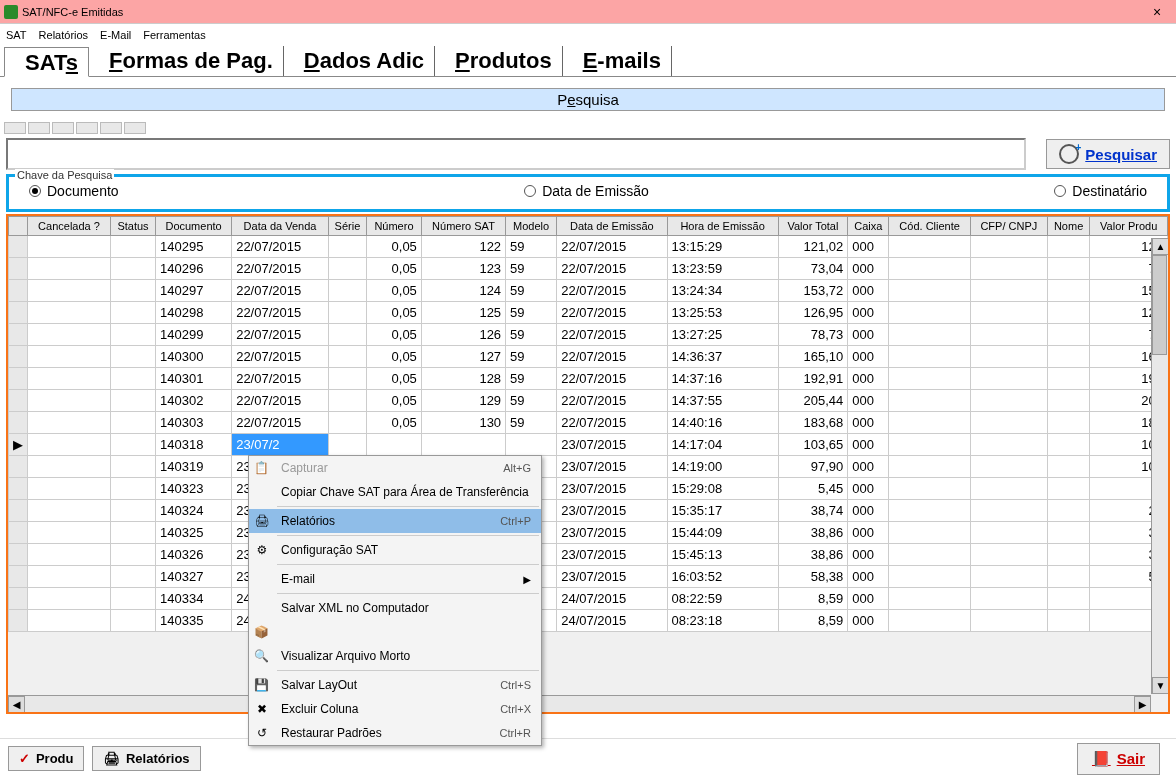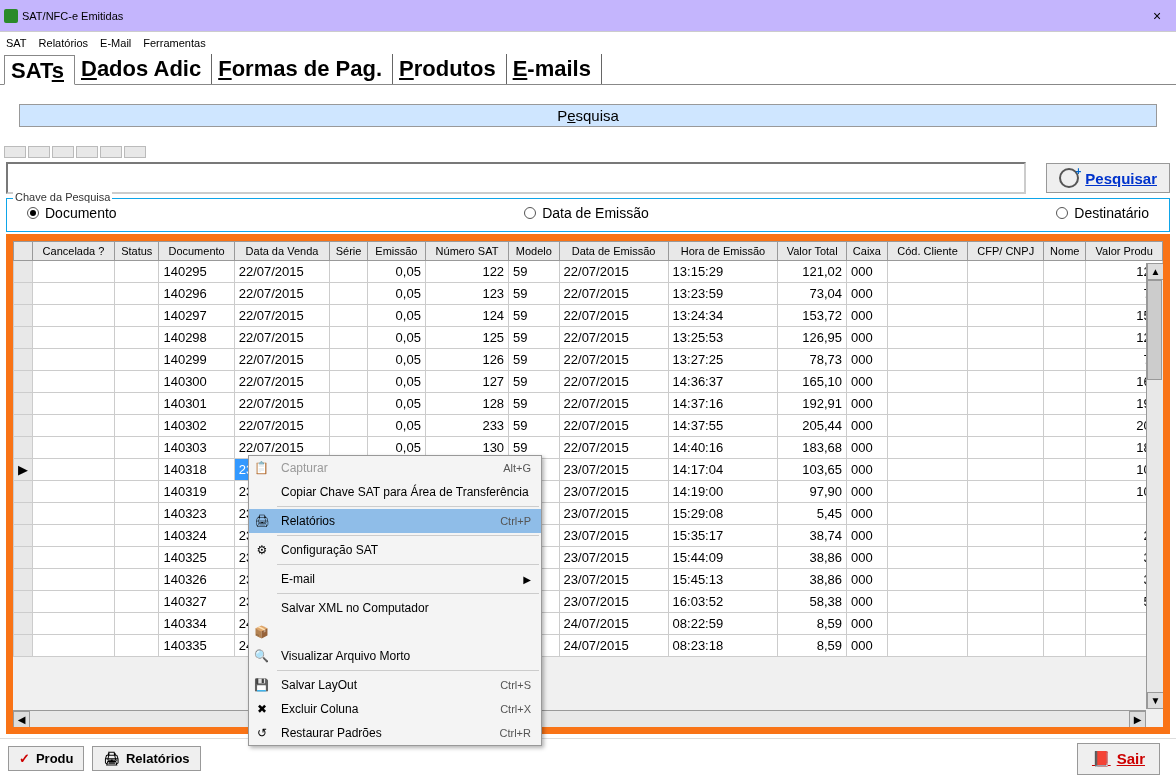--- a/index.html
+++ b/index.html
@@ -1,42 +1,42 @@
 <!DOCTYPE html>
 <html><head>
 <meta charset="utf-8">
 <style>
 * { box-sizing: border-box; margin: 0; padding: 0; }
 body { font-family: Tahoma, Arial, sans-serif; font-size: 11px; background: #fff; width: 1176px; height: 778px; overflow: hidden; position: relative; }
-.titlebar { height: 32px; background: #c4b5fd; border-bottom: 1px solid #ccc; display: flex; align-items: center; padding: 0 4px; }
+.titlebar { height: 24px; background: #fca5a5; border-bottom: 1px solid #ccc; display: flex; align-items: center; padding: 0 4px; }
 .titlebar-icon { width: 14px; height: 14px; background: #2a8a2a; border-radius: 2px; margin-right: 4px; }
 .titlebar-text { font-size: 11px; flex: 1; }
 .titlebar-close { width: 30px; text-align: center; font-size: 14px; cursor: pointer; }
 .menubar { height: 22px; display: flex; align-items: center; gap: 12px; padding: 0 6px; border-bottom: 1px solid #fff; background:#fff; }
 .menubar span { font-size: 11px; cursor: pointer; }
 .tabs { display: flex; border-bottom: 1px solid #888; padding-left: 4px; background: #fff; }
-.tab { font-size: 22px; font-weight: bold; padding: 2px 10px 0px 6px; cursor: pointer; border-right: 1px solid #666; line-height: 26px; }
+.tab { font-size: 22px; font-weight: bold; padding: 2px 10px 0px 20px; cursor: pointer; border-right: 1px solid #666; line-height: 26px; }
 .tab.active { border: 1px solid #888; border-bottom: 1px solid #fff; position: relative; top: 1px; background: #fff; }
 .tab .ul { text-decoration: underline; }
-.pesquisa-hdr { background: #cfe6ff; text-align: center; font-size: 15px; padding: 2px 0; border: 1px solid #999; margin: 19px; }
+.pesquisa-hdr { background: #cfe6ff; text-align: center; font-size: 15px; padding: 2px 0; border: 1px solid #999; margin: 11px; }
 .pesquisa-hdr span { text-decoration: underline; }
 .toolbar-row { display: flex; align-items: center; gap: 20px; padding: 2px 6px; }
 .toolbar-small { height: 14px; display:flex; gap:2px; margin-left:4px;}
 .toolbar-small .btn-tiny { width:22px; height:12px; background:#e8e8e8; border:1px solid #bbb;}
 .search-input { flex: 1; height: 32px; border: 2px inset #ccc; font-size: 14px; padding: 0 4px; background:#fff; }
 .search-btn { padding: 4px 12px; border: 1px solid #999; background: #efefef; display: flex; align-items: center; gap: 6px; cursor: pointer; font-size: 15px; font-weight: bold; color: #0033cc; text-decoration: underline; }
 .search-btn .mag { width:20px; height:20px; border:2px solid #555; border-radius:50%; position:relative;}
 .search-btn .mag::after{content:"+"; font-size:10px; color:#0066cc; position:absolute; top:-4px; right:-4px;}
-.chave-box { border: 1px solid #0ea5e9; margin: 2px 6px; padding: 6px 10px 10px 10px; position: relative; }
+.chave-box { border: 3px solid #0ea5e9; margin: 2px 6px; padding: 6px 10px 10px 10px; position: relative; }
 .chave-box .legend { position: absolute; top: -8px; left: 6px; background: #fff; font-size: 11px; color:#333; padding:0 2px;}
 .radio-row { display: flex; justify-content: space-between; padding: 0 10px; font-size: 14px; }
 .radio-item { display: flex; align-items: center; gap: 6px; }
 .radio-dot { width:12px; height:12px; border:1px solid #555; border-radius:50%; display:inline-flex; align-items:center; justify-content:center;}
 .radio-dot.sel::after{content:""; width:6px; height:6px; background:#000; border-radius:50%;}
-.grid-wrap { margin: 2px 6px 0 6px; border: 7px solid #f97316; height: 500px; overflow: hidden; position: relative; background:#f0f0f0;}
+.grid-wrap { margin: 2px 6px 0 6px; border: 2px solid #f97316; height: 500px; overflow: hidden; position: relative; background:#f0f0f0;}
 .grid { border-collapse: collapse; width: 100%; background:#fff; font-size:13px;}
 .grid th { background: #e8e8e8; border: 1px solid #999; font-weight: normal; font-size: 11px; padding: 3px 2px; white-space: nowrap; color:#000;}
 .grid td { border: 1px solid #ccc; padding: 3px 4px; white-space: nowrap; height: 22px; font-size:13px; }
 .grid td.r { text-align: right; }
 .sel-cell { background: #3399ff !important; color: #fff; }
 .row-ind { width: 10px; background:#e8e8e8; border:1px solid #999;}
 .scroll-v { position: absolute; right: 0; top: 22px; bottom: 18px; width: 17px; background: #e8e8e8; border-left:1px solid #999;}
 .scroll-v .arrow{width:17px;height:17px;background:#ddd;border:1px solid #999;text-align:center;font-size:10px;line-height:15px;}
 .scroll-v .thumb{position:absolute; top:17px; width:15px; height:100px; background:#ccc; border:1px solid #999; left:0;}
 .scroll-h { position: absolute; left:0; right:17px; bottom:0; height:17px; background:#e8e8e8; border-top:1px solid #999;}
@@ -67,22 +67,22 @@
 
 <div class="menubar">
   <span>SAT</span>
   <span>Relatórios</span>
   <span>E-Mail</span>
   <span>Ferramentas</span>
 </div>
 
 <div class="tabs" id="tabs">
     <div class="tab active">SAT<span class="ul">s</span></div>
+    <div class="tab"><span class="ul">F</span>ormas de Pag.</div>
     <div class="tab"><span class="ul">D</span>ados Adic</div>
-    <div class="tab"><span class="ul">F</span>ormas de Pag.</div>
     <div class="tab"><span class="ul">P</span>rodutos</div>
     <div class="tab"><span class="ul">E</span>-mails</div>
   </div>
 
 <div class="pesquisa-hdr">
   <span style="text-decoration:none;">P</span><span>e</span><span style="text-decoration:none;">squisa</span>
 </div>
 
 <div class="toolbar-small">
   <div class="btn-tiny"></div>
@@ -122,21 +122,21 @@
 <div class="grid-wrap">
   <table class="grid">
     <thead>
         <tr id="gridhead">
           <th class="left-col"></th>
           <th>Cancelada ?</th>
           <th>Status</th>
           <th>Documento</th>
           <th>Data da Venda</th>
           <th>Série</th>
-          <th>Emissão</th>
+          <th>Número</th>
           <th>Número SAT</th>
           <th>Modelo</th>
           <th>Data de Emissão</th>
           <th>Hora de Emissão</th>
           <th>Valor Total</th>
           <th>Caixa</th>
           <th>Cód. Cliente</th>
           <th>CFP/ CNPJ</th>
           <th>Nome</th>
           <th>Valor Produ</th>
@@ -277,21 +277,21 @@
           <td class="r">192</td>
         </tr>
         <tr>
           <td class="row-ind"></td>
           <td></td>
           <td></td>
           <td>140302</td>
           <td>22/07/2015</td>
           <td></td>
           <td class="r">0,05</td>
-          <td class="r">233</td>
+          <td class="r">129</td>
           <td>59</td>
           <td>22/07/2015</td>
           <td>14:37:55</td>
           <td class="r">205,44</td>
           <td>000</td>
           <td></td>
           <td></td>
           <td></td>
           <td class="r">205</td>
         </tr>

